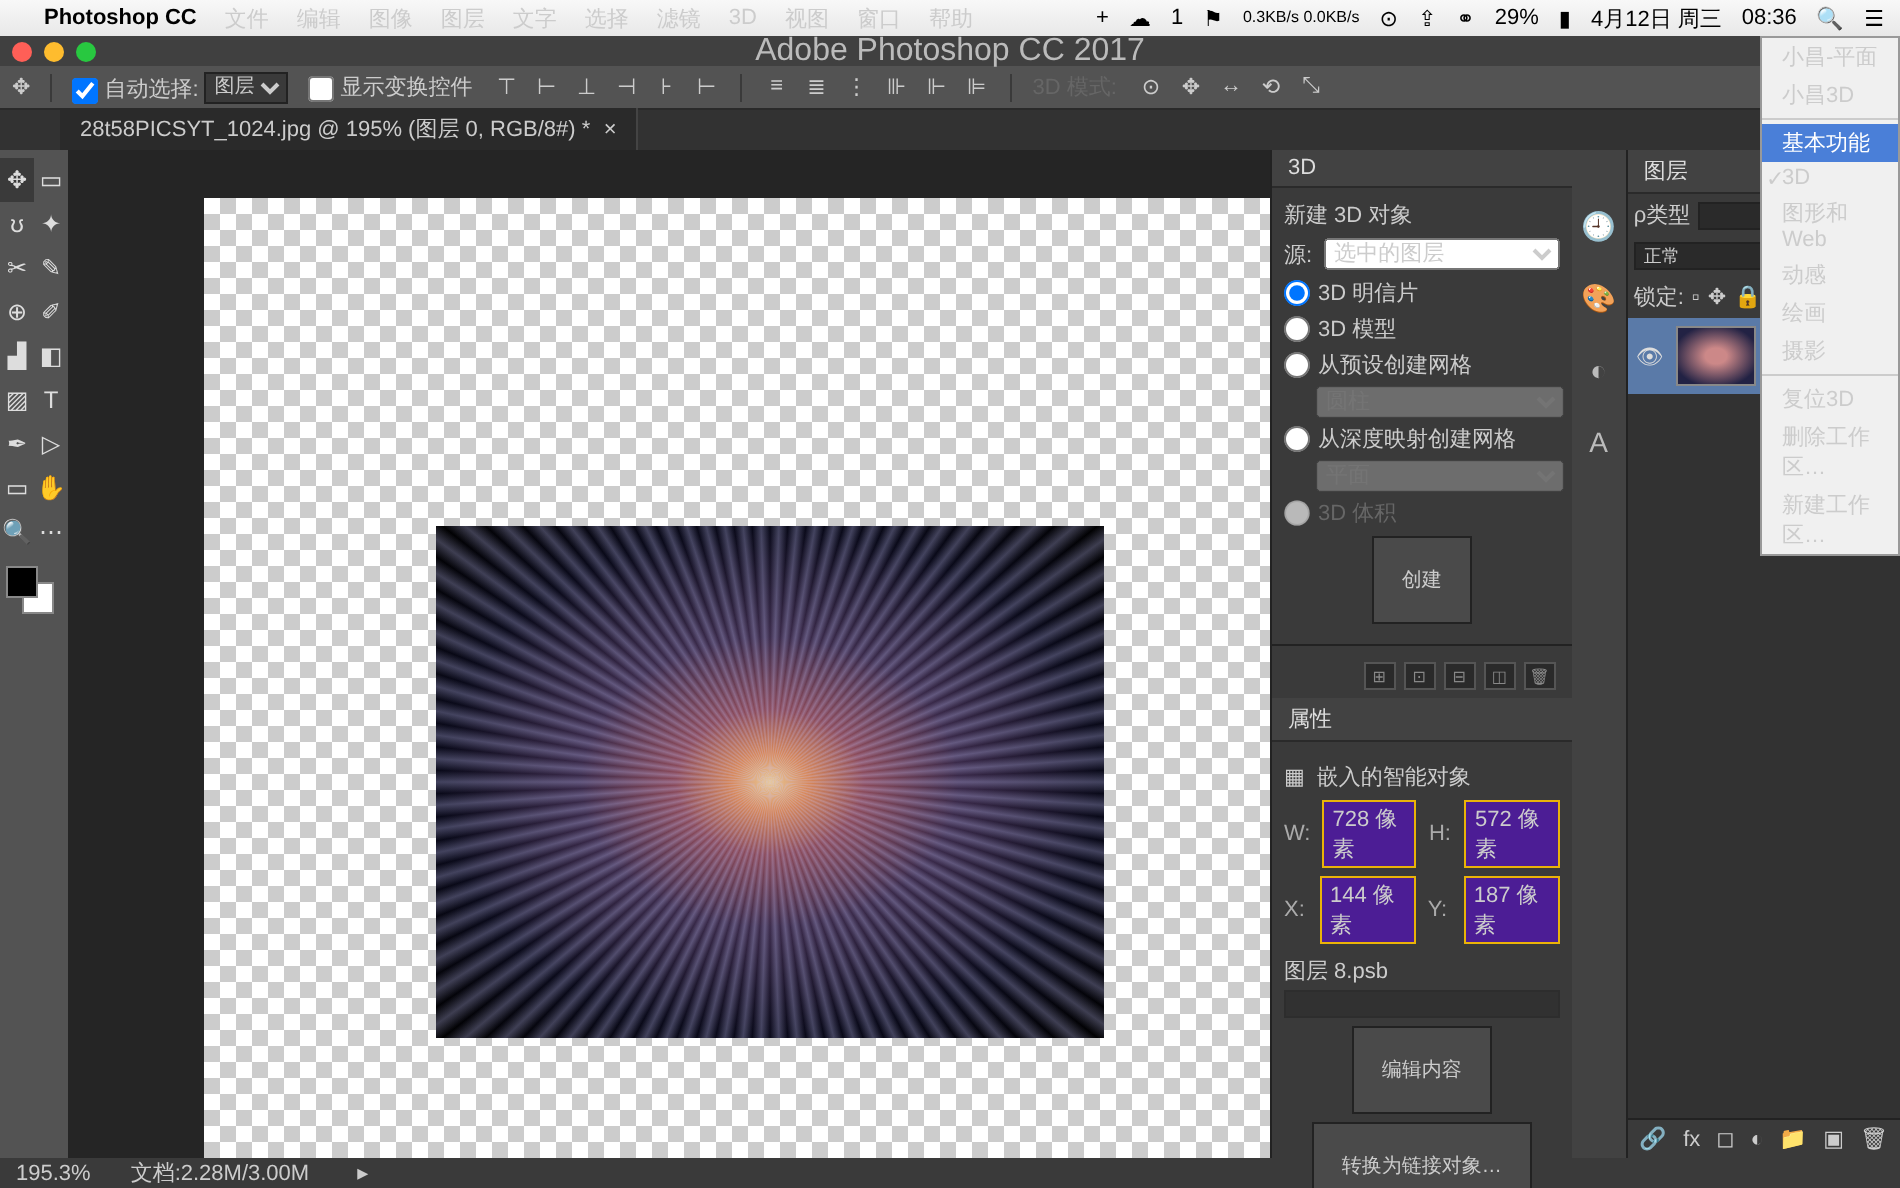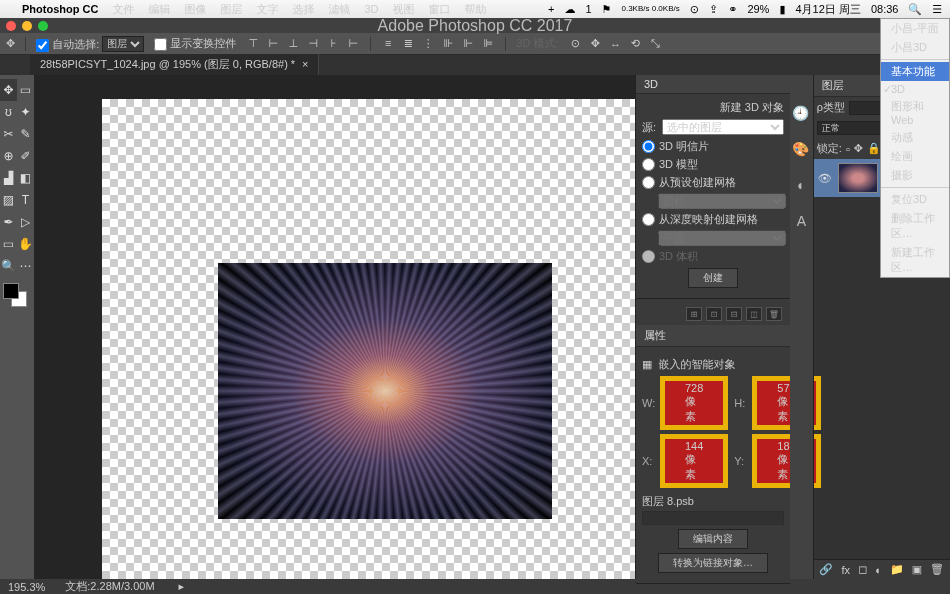--- a/index.html
+++ b/index.html
@@ -39,24 +39,24 @@
 .panel-stack{width:155px;display:flex;flex-direction:column;border-left:1px solid #222}
 .panel-stack.right{flex:1}
 .iconcol{width:28px;background:#424242;display:flex;flex-direction:column;align-items:center;padding-top:30px;gap:18px}
 .iconcol .ic{width:18px;height:18px;color:#bbb;font-size:14px;text-align:center}
 .panel{border-bottom:1px solid #222}
 .panel-head{background:#424242;padding:3px 8px;font-size:10px;display:flex;align-items:center;gap:8px;border-bottom:1px solid #2a2a2a}
 .panel-head .tab{color:#ddd}
 .panel-body{background:#3a3a3a;padding:6px;font-size:10px}
 .row{display:flex;align-items:center;gap:6px;margin:4px 0}
 .row label{color:#aaa;min-width:12px}
-.row .val{background:#b91c1c;border:5px solid #eab308;padding:1px 20px;flex:1;color:#ccc}
+.row .val{background:#4c1d95;border:1px solid #eab308;padding:1px 4px;flex:1;color:#ccc}
 .radio{display:flex;align-items:center;gap:4px;margin:3px 0;color:#bbb}
 .radio .dim{color:#666}
-.btn{background:#4a4a4a;border:1px solid #222;padding:2px 14px;margin:4px auto;display:block;color:#ccc;font-size:10px}
+.btn{background:#4a4a4a;border:1px solid #222;padding:14px 14px;margin:4px auto;display:block;color:#ccc;font-size:10px}
 .layers{flex:1;display:flex;flex-direction:column}
 .layer-opts{display:flex;gap:4px;padding:3px;background:#3a3a3a;font-size:9px;align-items:center}
 .layer-opts select{background:#2a2a2a;border:1px solid #222;color:#ccc;font-size:9px;flex:1}
 .layer-item{display:flex;align-items:center;padding:4px;background:#5a7aa8;gap:6px}
 .layer-thumb{width:40px;height:30px;background:radial-gradient(ellipse,#c88 20%,#224 80%);border:1px solid #888}
 .layer-bottom{height:20px;background:#3a3a3a;border-top:1px solid #222;margin-top:auto;display:flex;align-items:center;justify-content:flex-end;gap:8px;padding:0 6px;color:#888;font-size:10px}
 .statusbar{height:15px;background:#3a3a3a;display:flex;align-items:center;padding:0 8px;font-size:10px;color:#aaa;gap:20px}
 .ws-menu{position:absolute;right:0;top:18px;width:70px;background:#f0f0f0;border:1px solid #999;z-index:100;font-size:11px;color:#000}
 .ws-menu .mi{padding:2px 10px;position:relative}
 .ws-menu .mi.sel{background:#4a7fd8;color:#fff}
@@ -206,21 +206,21 @@
   </div>
 
   <div class="panels">
 
     <div class="panel-stack">
       <div class="panel">
         <div class="panel-head">
             <span class="tab">3D</span>
           </div>
         <div class="panel-body">
-          <div style="text-align:right;margin-bottom:4px">新建 3D 对象</div>
+          <div style="text-align:left;margin-bottom:4px">新建 3D 对象</div>
           <div class="row">
               <span>源:</span>
             <select style="flex:1"><option>选中的图层</option></select>
             </div>
           <div class="radio">
               <input type="radio" checked="" style="">
               <span>3D 明信片</span>
             </div>
           <div class="radio">
               <input type="radio" style="">

